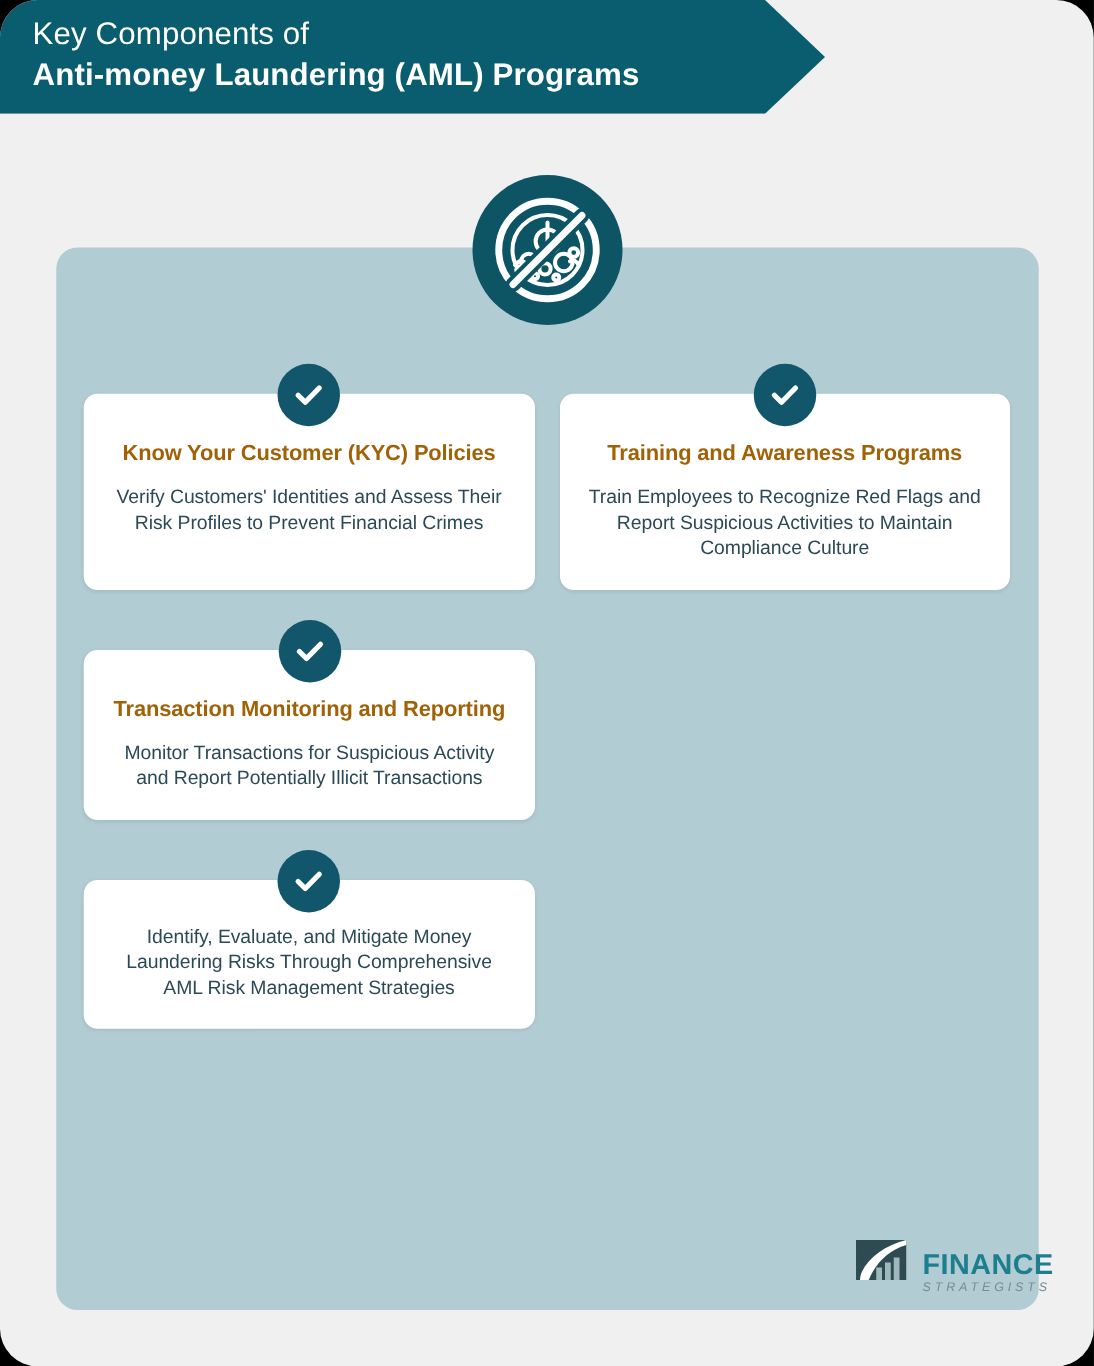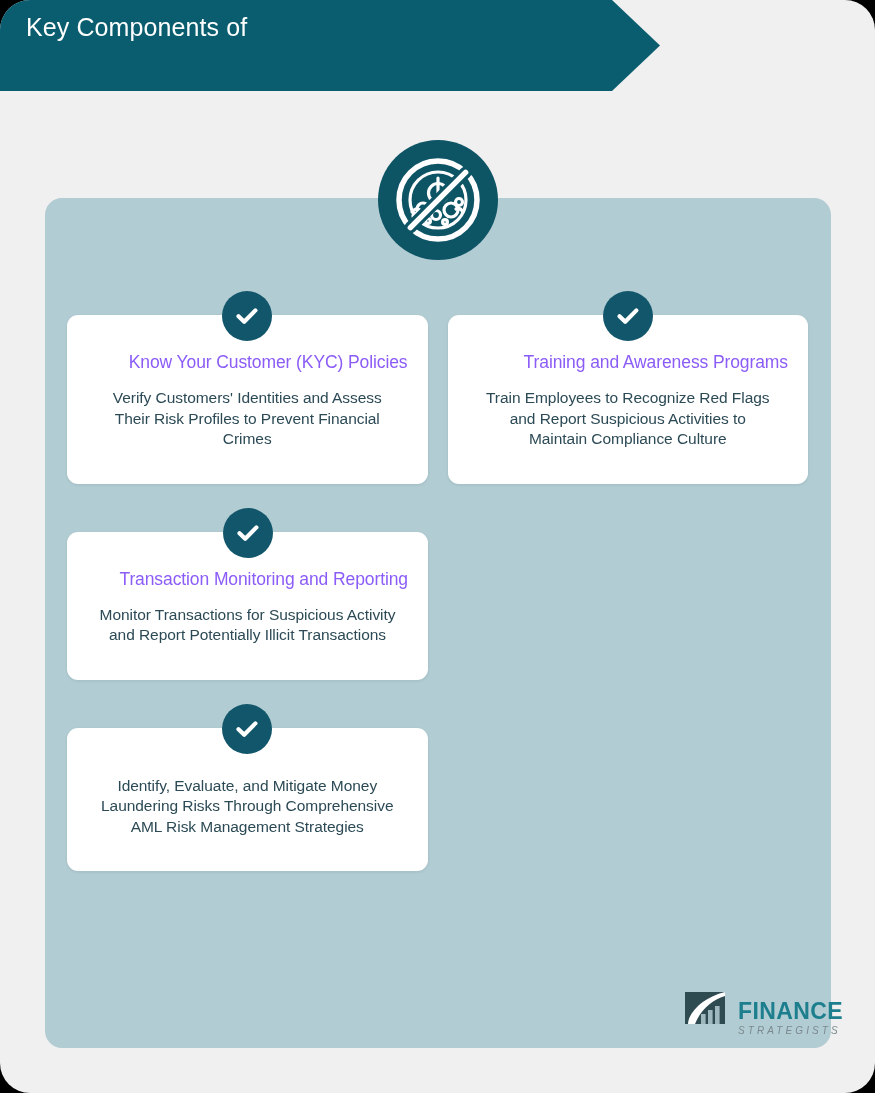--- a/index.html
+++ b/index.html
@@ -117,35 +117,35 @@
     height: 50px;
     border-radius: 50%;
     background: #11566a;
     display: flex;
     align-items: center;
     justify-content: center;
   }
   .check-badge svg { display: block; }
 
   .card-title {
-    color: #8b5cf6;
+    color: #a16207;
     font-size: 17.5px;
-    font-weight: 400;
+    font-weight: 700;
     line-height: 23px;
-    text-align: right;
+    text-align: center;
     margin: 0 0 14px 0;
     letter-spacing: -0.1px;
   }
   .card-desc {
     color: #2c4a55;
     font-size: 15.5px;
     font-weight: 400;
     line-height: 20.5px;
     text-align: center;
-    margin: 12px;
+    margin: 0;
     letter-spacing: -0.05px;
   }
 
   
   .logo {
     position: absolute;
     left: 681px;
     top: 984px;
     display: flex;
     align-items: center;
@@ -169,20 +169,21 @@
     font-style: italic;
   }
 </style>
 </head>
 <body>
 
 <div class="page-card">
 
   <div class="header-banner">
     <div class="header-line1">Key Components of</div>
+    <div class="header-line2">Anti-money Laundering (AML) Programs</div>
   </div>
 
   <div class="panel"></div>
 
   <div class="hero-icon">
     <svg width="120" height="120" viewBox="0 0 120 120" aria-hidden="true">
       <g fill="none" stroke="#ffffff" stroke-width="3.2" stroke-linecap="round" stroke-linejoin="round">
 
         <circle cx="60" cy="60" r="28"></circle>
 

